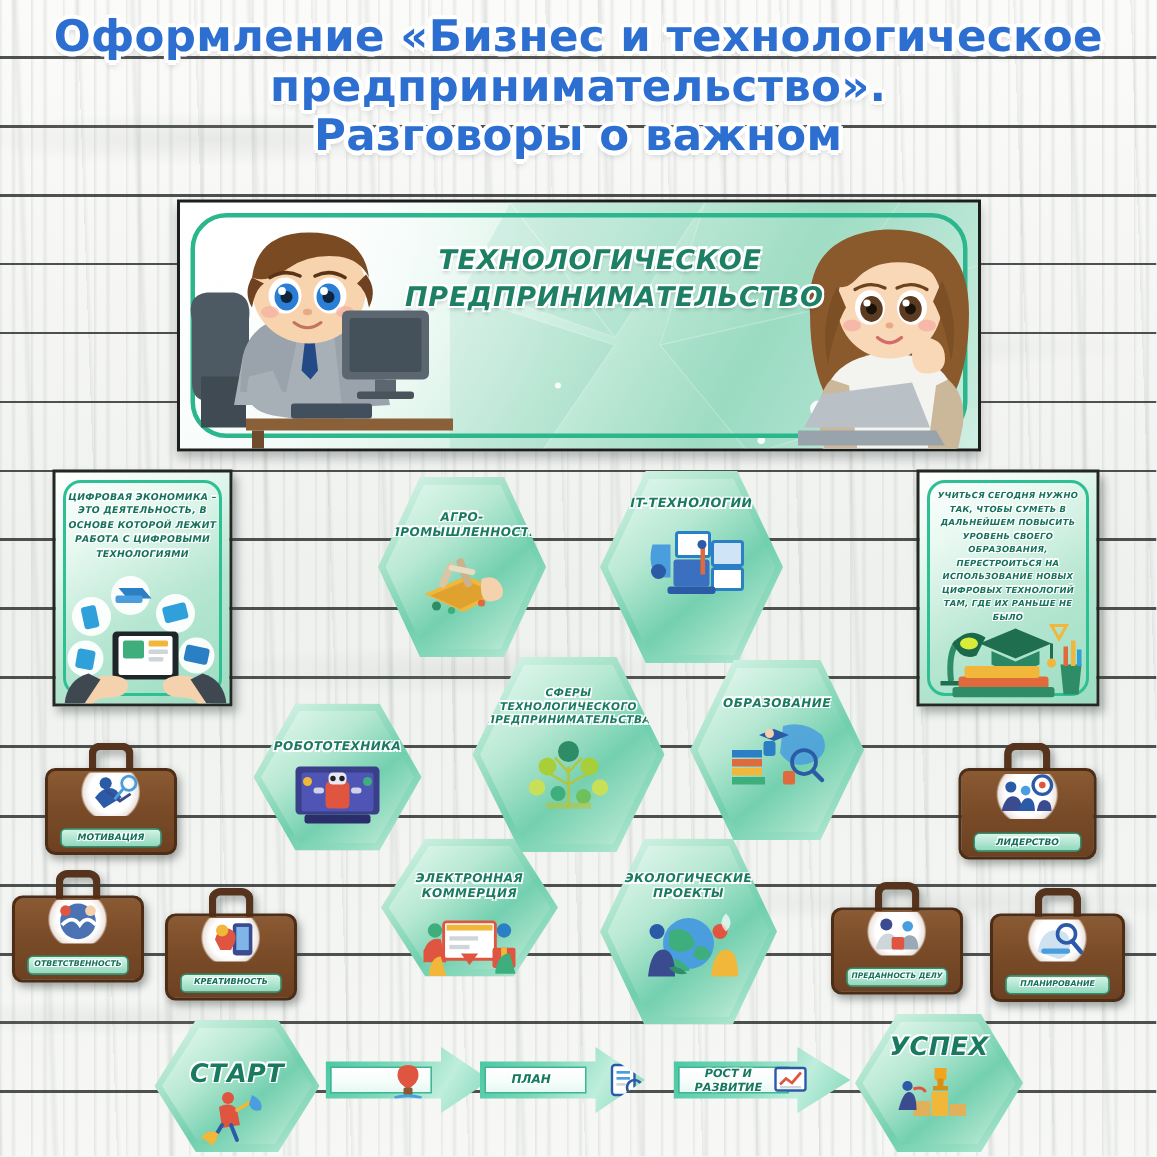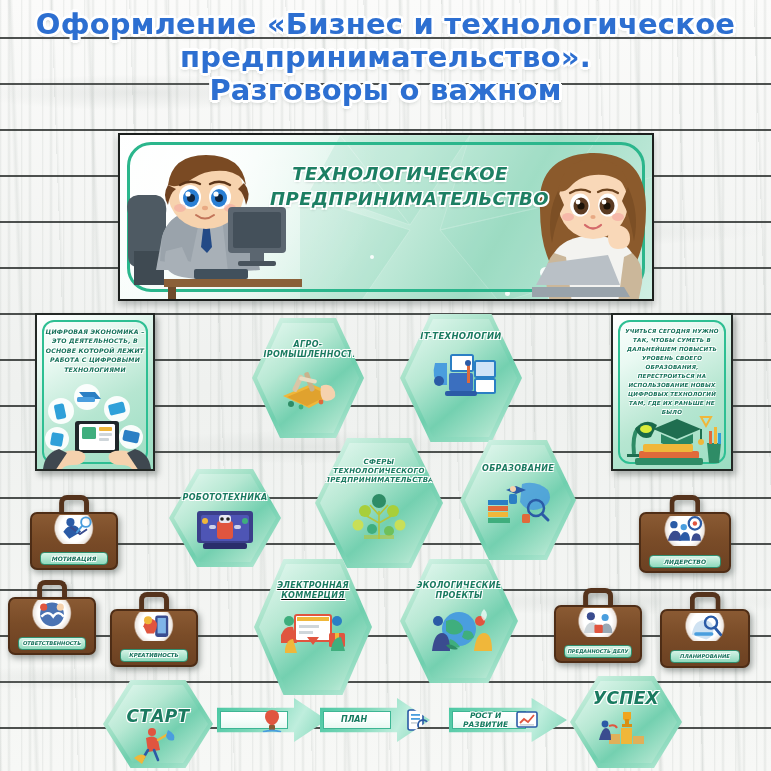--- a/index.html
+++ b/index.html
@@ -478,21 +478,21 @@
     <rect x="4" y="38" width="22" height="5" fill="#3fae7d"></rect>
     <path d="M22 10 l10 -4 10 4 -10 4 z" fill="#2b5ba6"></path>
     <rect x="25" y="14" width="8" height="10" rx="2" fill="#2b7fc4"></rect>
     <circle cx="29" cy="9" r="3" fill="#f5d2ae"></circle>
     <circle cx="52" cy="28" r="8" fill="none" stroke="#2b5ba6" stroke-width="2.5"></circle>
     <path d="M58 34 l6 6" stroke="#2b5ba6" stroke-width="3" stroke-linecap="round"></path>
     <rect x="38" y="34" width="8" height="9" rx="1.5" fill="#e06a3b"></rect>
   </svg>
 </div>
 
-<div class="hex" style="left:254px; top:559px; width:118px; height:136px;text-decoration:underline;">
+<div class="hex" style="left:254px; top:559px; width:118px; height:92px;">
   <div class="hex-inner"></div>
   <div class="hex-label" style="font-size:8px; line-height:10px; margin-top:22px;">ЭЛЕКТРОННАЯ КОММЕРЦИЯ</div>
   <svg class="hex-art" style="width:72px; height:48px; margin-top:4px;" viewBox="0 0 72 48">
     <rect x="18" y="10" width="36" height="26" rx="2" fill="#ffffff" stroke="#e0553f" stroke-width="2"></rect>
     <rect x="20" y="12" width="32" height="4" fill="#f0b73a"></rect>
     <rect x="22" y="20" width="20" height="3" fill="#cfd6da"></rect>
     <rect x="22" y="26" width="14" height="3" fill="#cfd6da"></rect>
     <path d="M30 32 l12 0 -6 8 z" fill="#e0553f"></path>
     <path d="M4 30 q4 -10 12 -8 l4 16 -16 0 z" fill="#e0553f"></path>
     <circle cx="12" cy="16" r="5" fill="#3fae7d"></circle>

